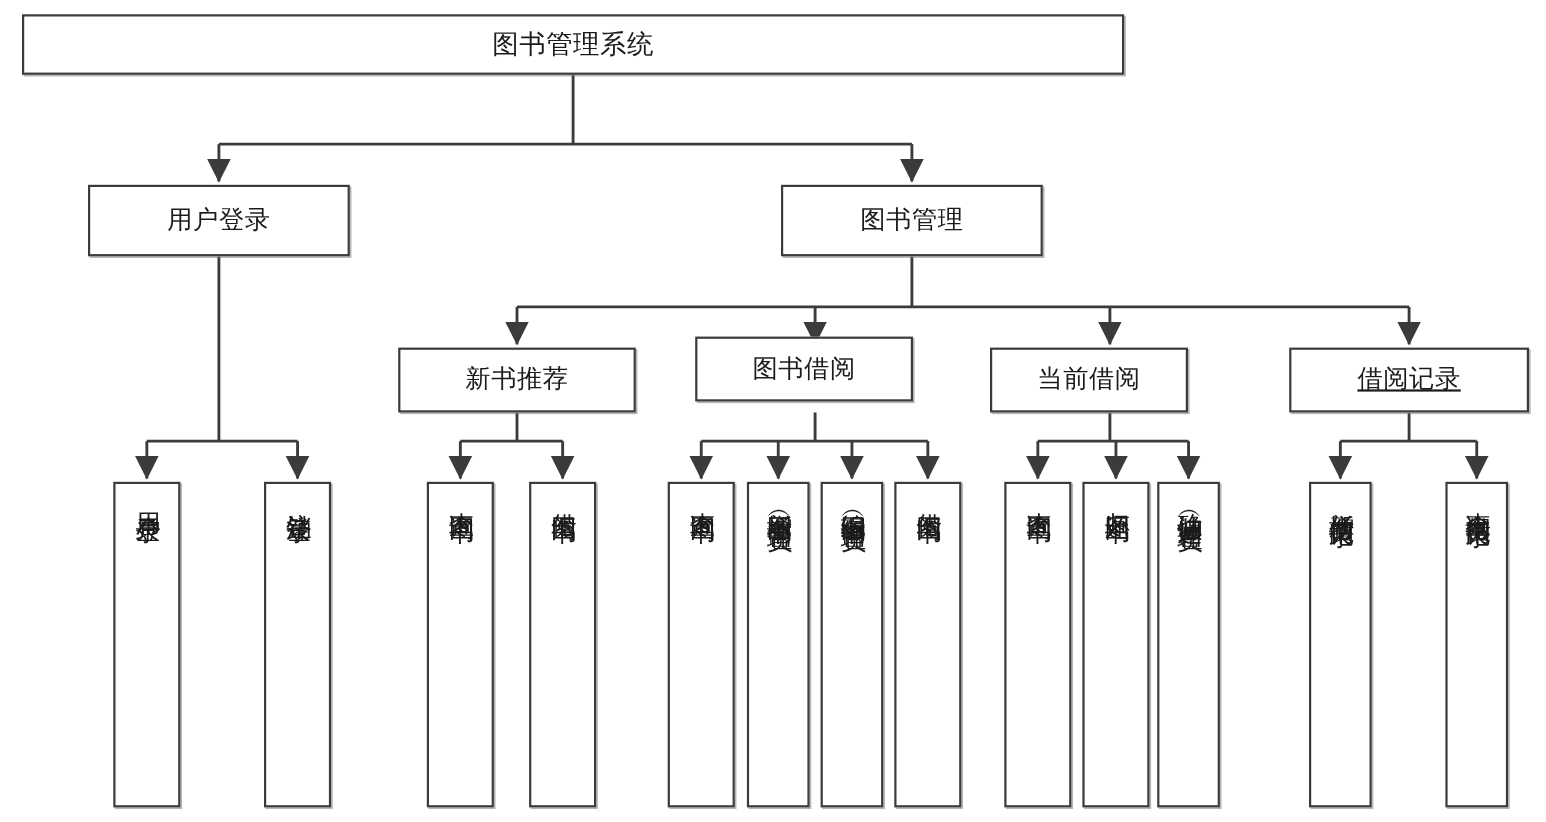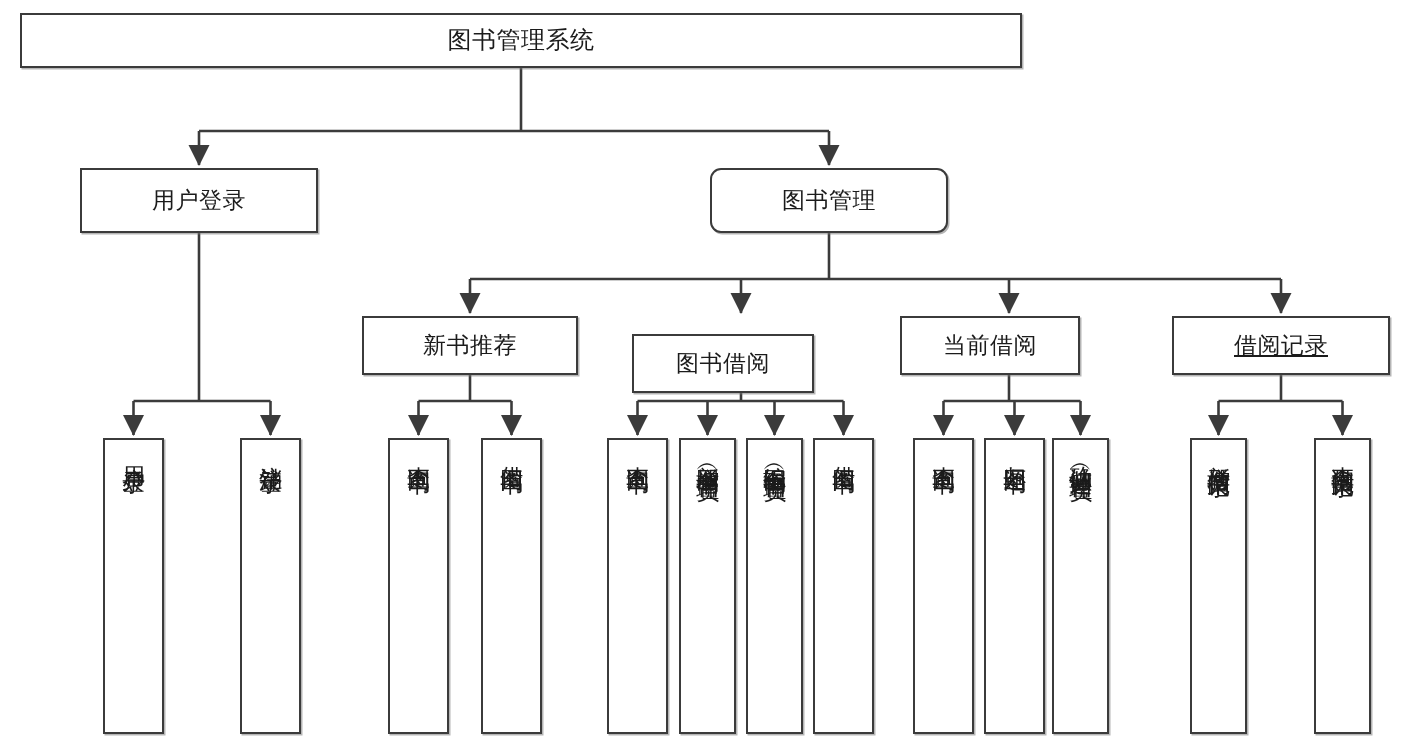--- a/index.html
+++ b/index.html
@@ -121,27 +121,27 @@
       </g>
   </svg>
 
   <div id="nodes">
       <div class="node horiz root" style="left: 20px; top: 13px; width: 1002px; height: 55px;">
         <span class="lbl">图书管理系统</span>
       </div>
       <div class="node horiz" style="left: 80px; top: 168px; width: 238px; height: 65px;">
         <span class="lbl">用户登录</span>
       </div>
-      <div class="node horiz" style="left: 710px; top: 168px; width: 238px; height: 65px; border-radius: 11px;">
+      <div class="node horiz" style="left: 710px; top: 168px; width: 238px; height: 65px;">
         <span class="lbl">图书管理</span>
       </div>
       <div class="node horiz" style="left: 362px; top: 316px; width: 216px; height: 59px;">
         <span class="lbl">新书推荐</span>
       </div>
-      <div class="node horiz" style="left: 632px; top: 334px; width: 182px; height: 59px; font-family: Liberation Serif, serif;">
+      <div class="node horiz" style="left: 632px; top: 306px; width: 198px; height: 59px; font-family: Liberation Serif, serif;">
         <span class="lbl">图书借阅</span>
       </div>
       <div class="node horiz" style="left: 900px; top: 316px; width: 180px; height: 59px;">
         <span class="lbl">当前借阅</span>
       </div>
       <div class="node horiz" style="left: 1172px; top: 316px; width: 218px; height: 59px; text-decoration: underline;">
         <span class="lbl">借阅记录</span>
       </div>
       <div class="node vert" style="left: 103px; top: 438px; width: 61px; height: 296px;">
         <span class="lbl">用户登录</span>

